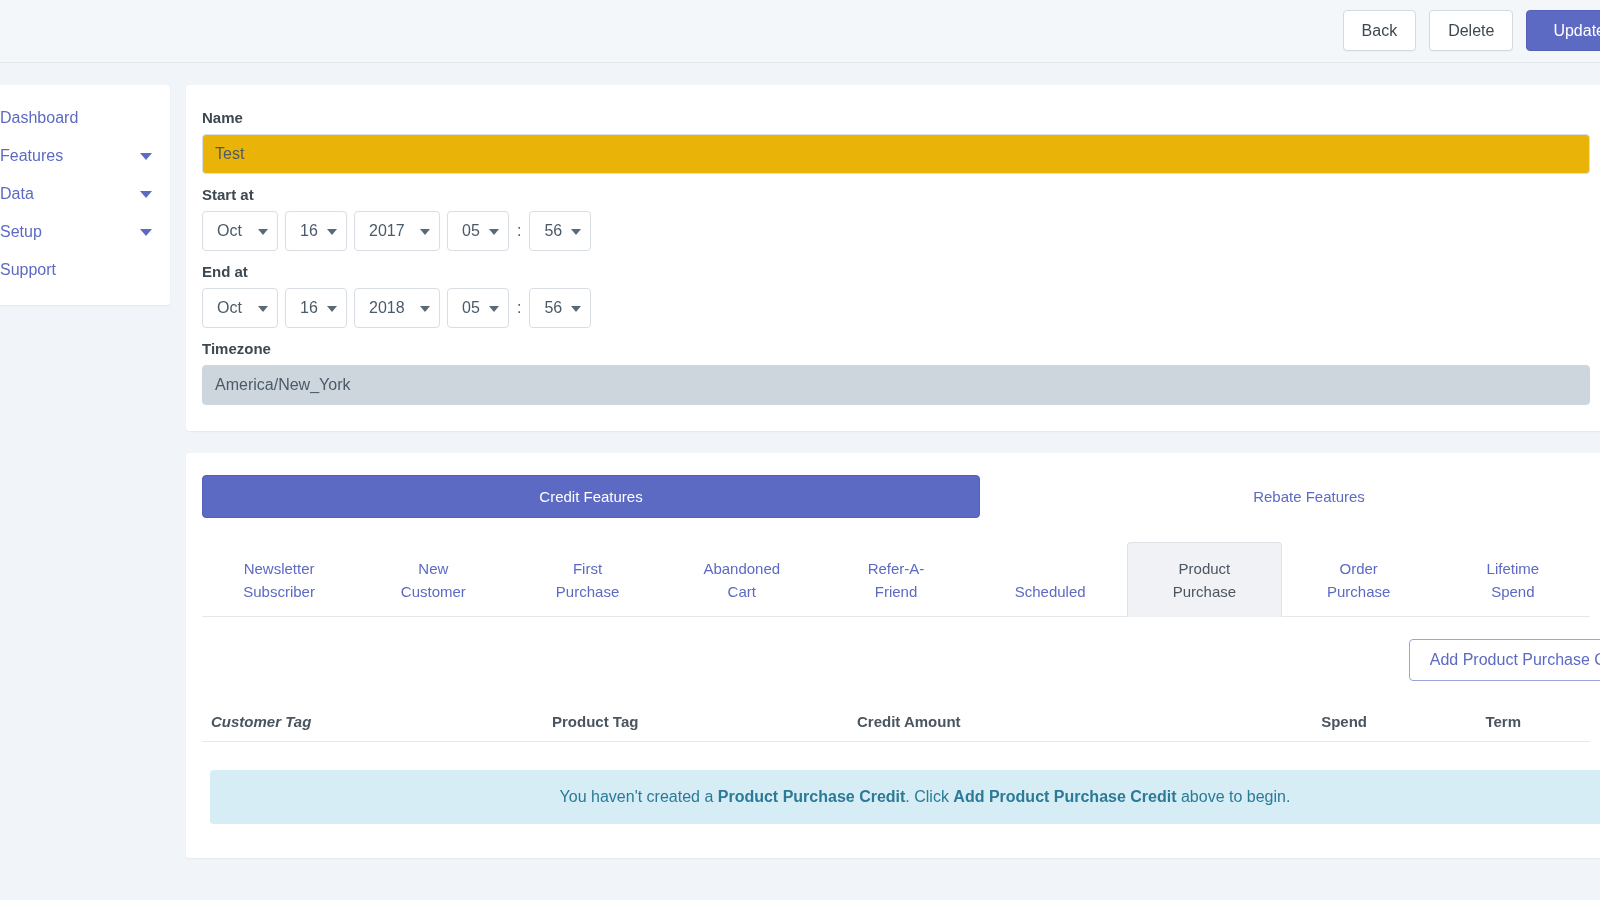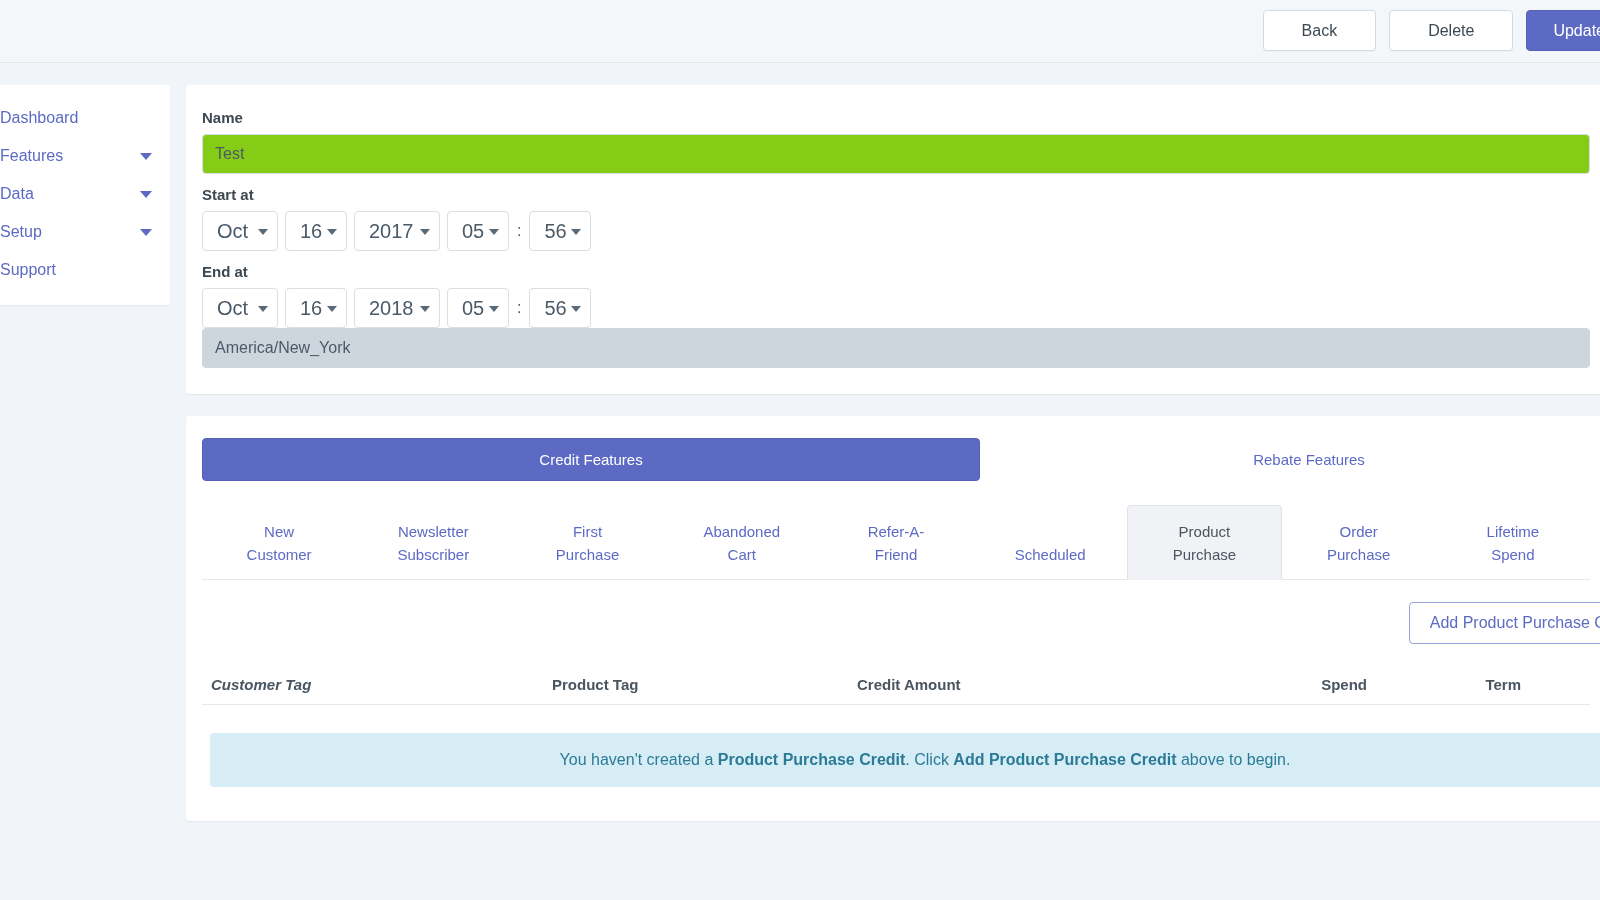--- a/index.html
+++ b/index.html
@@ -45,21 +45,21 @@
     right: -32px;
     top: 10px;
     display: flex;
     gap: 13px;
     align-items: center;
   }
   .btn {
     font-family: "Liberation Sans", sans-serif;
     font-size: 16px;
     border-radius: 4px;
-    padding: 10px 38px;
+    padding: 10px 18px;
     cursor: pointer;
     line-height: 1.2;
     white-space: nowrap;
   }
   .btn-light {
     background: #ffffff;
     border: 1px solid #d3dae1;
     color: #3d4852;
     box-shadow: 0 1px 1px rgba(16,24,40,0.04);
   }
@@ -141,21 +141,21 @@
   .text-input {
     display: block;
     width: 1388px;
     height: 40px;
     border: 1px solid #d8dee4;
     border-radius: 4px;
     padding: 0 12px;
     font-size: 16px;
     font-family: "Liberation Sans", sans-serif;
     color: #4b5a68;
-    background: #84cc16;
+    background: #eab308;
   }
   .text-input.disabled {
     background: #ced6dd;
     border-color: #ced6dd;
     color: #4b5a68;
   }
 
   
   .dt-row {
     display: flex;
@@ -164,21 +164,21 @@
   }
   .sel {
     position: relative;
     height: 40px;
     border: 1px solid #d8dee4;
     border-radius: 4px;
     background: #ffffff;
     display: flex;
     align-items: center;
     padding: 0 26px 0 14px;
-    font-size: 20px;
+    font-size: 16px;
     color: #4b5a68;
     cursor: pointer;
     white-space: nowrap;
   }
   .sel .sel-caret {
     position: absolute;
     right: 9px;
     top: 50%;
     margin-top: -2px;
     width: 0; height: 0;
@@ -399,39 +399,40 @@
           </div>
           <span class="colon">:</span>
           <div class="sel sel-min">
             <span>56</span>
             <span class="sel-caret"></span>
           </div>
         </div>
       </div>
 
       <div class="field-block">
+        <div class="field-label">Timezone</div>
         <input class="text-input disabled" type="text" readonly="" value="America/New_York" style="">
       </div>
     </section>
 
     <section class="card card-features">
 
       <div class="toggle-row">
         <div class="toggle-btn">Credit Features</div>
         <div class="toggle-link">Rebate Features</div>
       </div>
 
       <div class="tabs">
         <div class="tab">
+          <span>Newsletter</span><br>
+          <span>Subscriber</span>
+        </div>
+        <div class="tab">
           <span>New</span><br>
           <span>Customer</span>
-        </div>
-        <div class="tab">
-          <span>Newsletter</span><br>
-          <span>Subscriber</span>
         </div>
         <div class="tab">
           <span>First</span><br>
           <span>Purchase</span>
         </div>
         <div class="tab">
           <span>Abandoned</span><br>
           <span>Cart</span>
         </div>
         <div class="tab">

